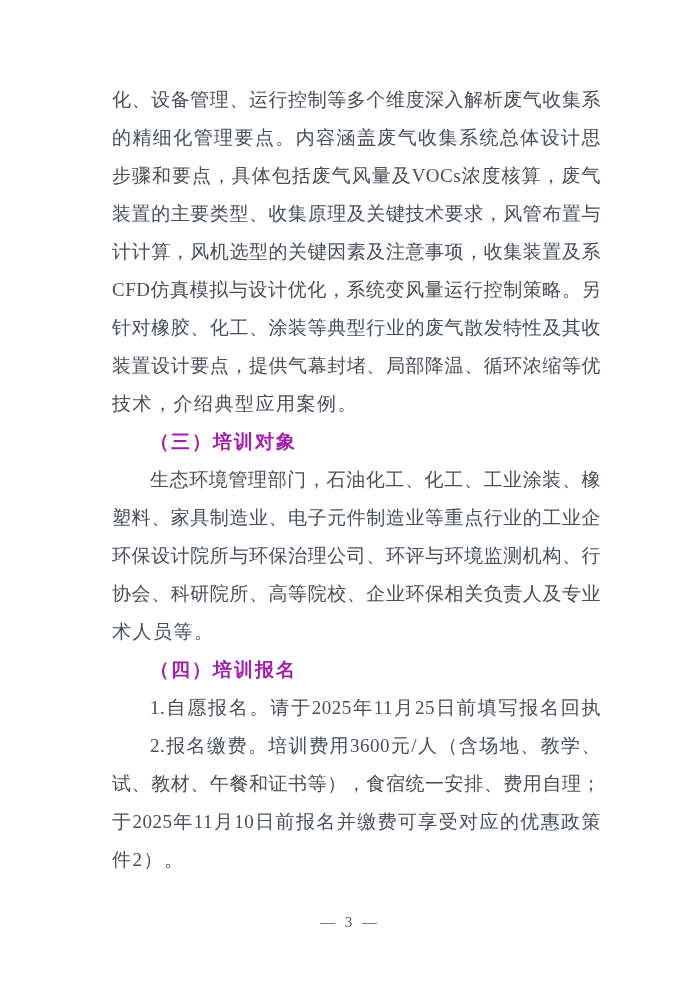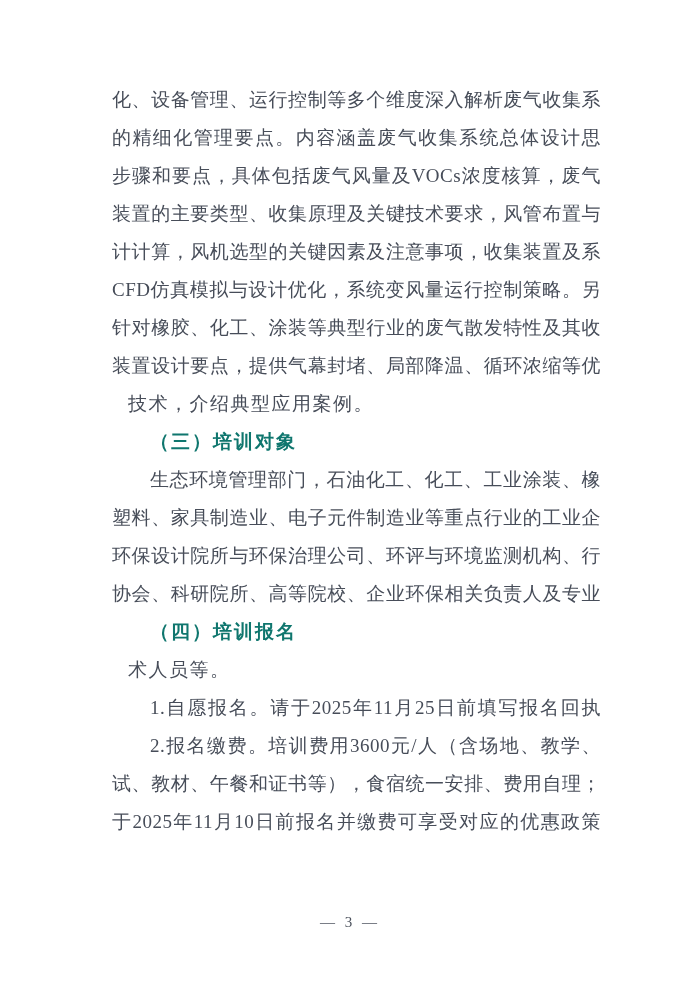--- a/index.html
+++ b/index.html
@@ -33,31 +33,30 @@
     overflow: hidden;
     text-align: justify;
     text-align-last: justify;
     text-justify: inter-character;
     letter-spacing: 0.5px;
   }
   .line.last {
     text-align: left;
     text-align-last: left;
     letter-spacing: 1.5px;
-    margin-left: 16px;
   }
   .line.indent {
     text-indent: 38px;
   }
   .line.heading {
     text-align: left;
     text-align-last: left;
     padding-left: 38px;
     font-weight: bold;
-    color: #0f766e;
+    color: #a21caf;
     letter-spacing: 2px;
   }
   .footer {
     position: absolute;
     left: 0;
     top: 914px;
     width: 700px;
     text-align: center;
     font-size: 15px;
     color: #4c525d;
@@ -76,21 +75,22 @@
       <div class="line">计计算，风机选型的关键因素及注意事项，收集装置及系统</div>
       <div class="line">CFD仿真模拟与设计优化，系统变风量运行控制策略。另外，</div>
       <div class="line">针对橡胶、化工、涂装等典型行业的废气散发特性及其收集</div>
       <div class="line">装置设计要点，提供气幕封堵、局部降温、循环浓缩等优化</div>
       <div class="line last">技术，介绍典型应用案例。</div>
       <div class="line heading">（三）培训对象</div>
       <div class="line indent">生态环境管理部门，石油化工、化工、工业涂装、橡胶</div>
       <div class="line">塑料、家具制造业、电子元件制造业等重点行业的工业企业，</div>
       <div class="line">环保设计院所与环保治理公司、环评与环境监测机构、行业</div>
       <div class="line">协会、科研院所、高等院校、企业环保相关负责人及专业技</div>
+      <div class="line last">术人员等。</div>
       <div class="line heading">（四）培训报名</div>
-      <div class="line last">术人员等。</div>
       <div class="line indent">1.自愿报名。请于2025年11月25日前填写报名回执（附</div>
       <div class="line indent">2.报名缴费。培训费用3600元/人（含场地、教学、考</div>
       <div class="line">试、教材、午餐和证书等），食宿统一安排、费用自理；凡</div>
       <div class="line">于2025年11月10日前报名并缴费可享受对应的优惠政策（附</div>
+      <div class="line last">件2）。</div>
     </div>
   <div class="footer">— 3 —</div>
 </div>
 
 </body></html>

